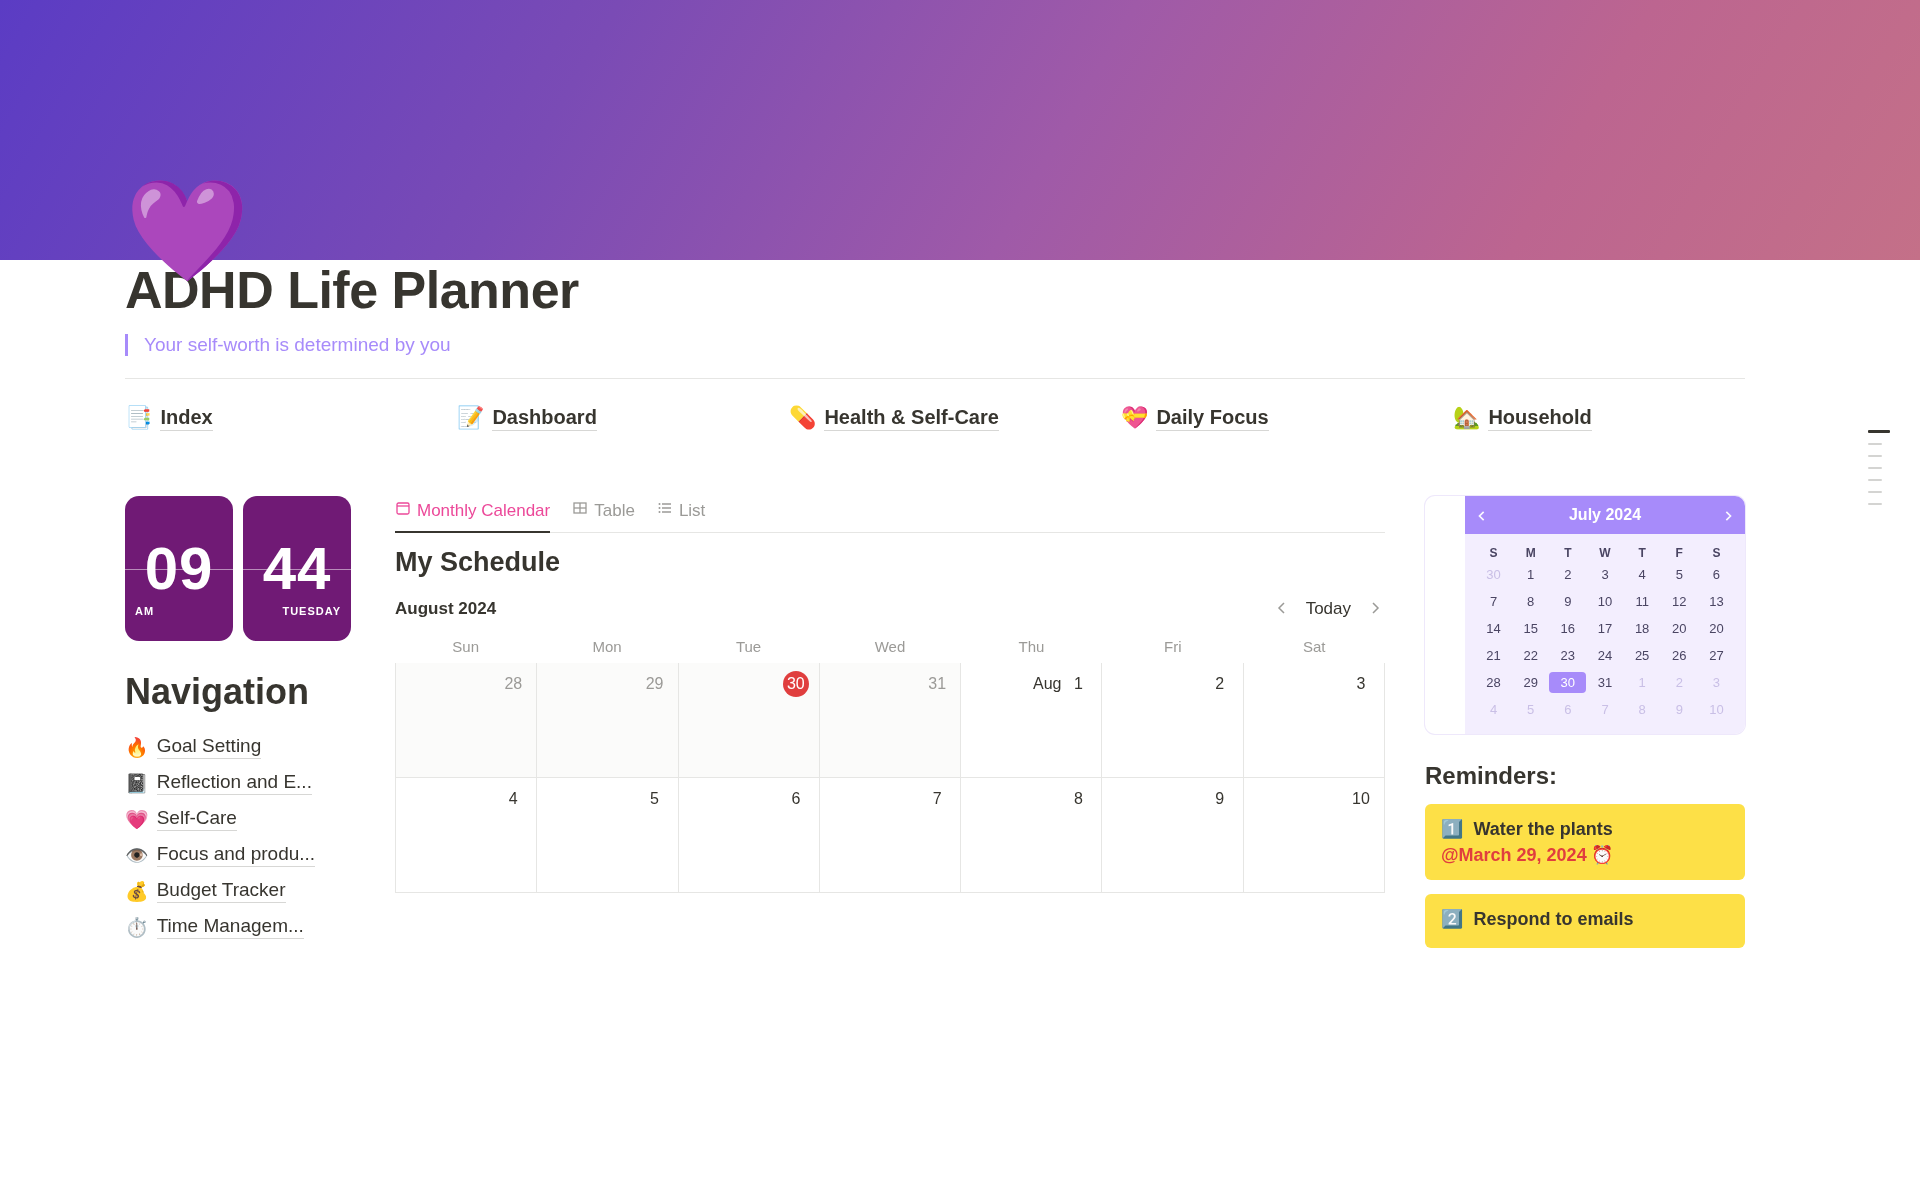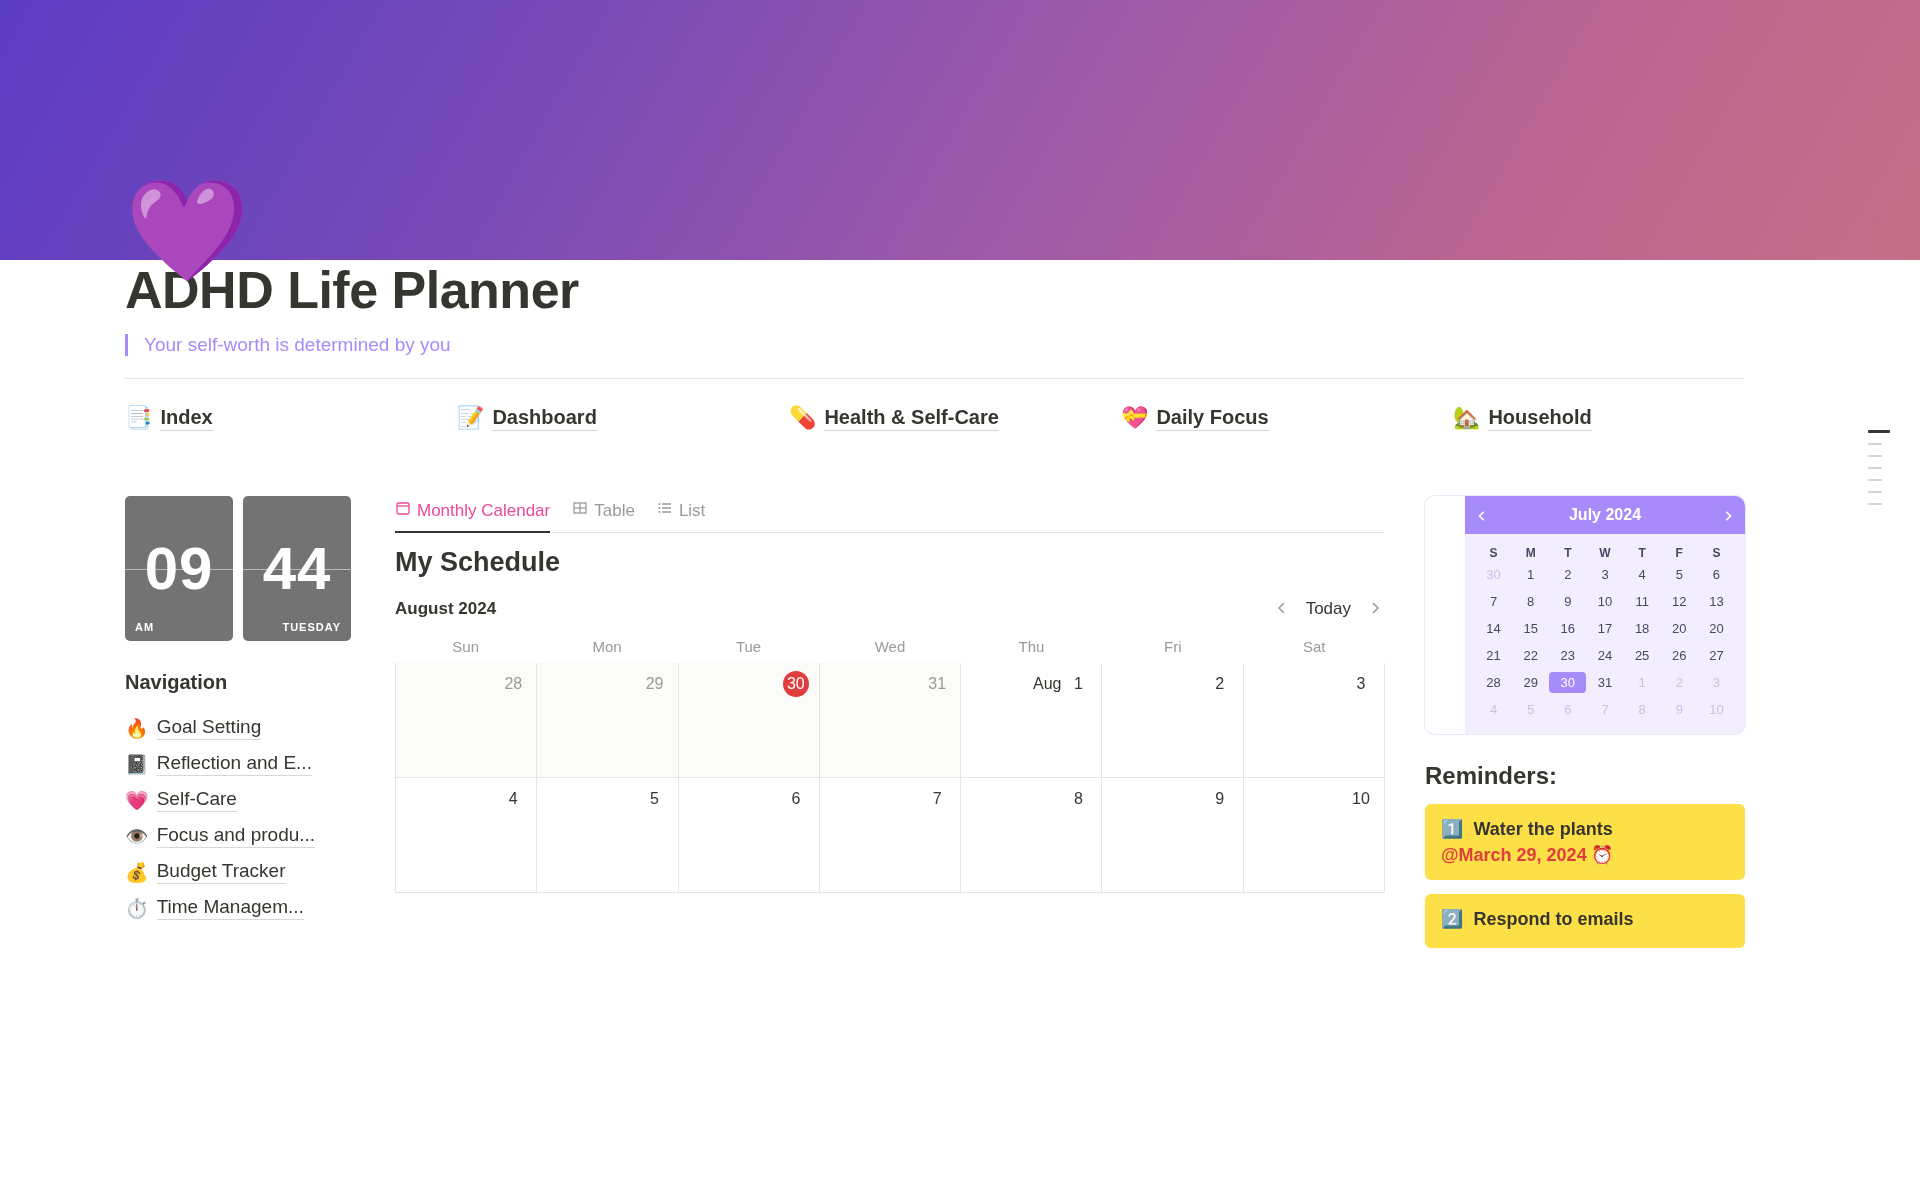--- a/index.html
+++ b/index.html
@@ -11,27 +11,27 @@
 .title { font-size: 52px; font-weight: 700; letter-spacing: -0.5px; }
 .quote { border-left: 3px solid #a78bfa; padding-left: 16px; margin-top: 14px; color: #a78bfa; font-size: 19px; font-weight: 500; }
 .divider { border: none; border-top: 1px solid #e6e6e4; margin: 22px 0 20px; }
 .tabs { display: flex; gap: 40px; padding: 6px 0 10px; }
 .tab { display: flex; align-items: center; gap: 8px; font-size: 20px; font-weight: 600; cursor: pointer; }
 .tab .emoji { font-size: 22px; }
 .tab .label { border-bottom: 1px solid rgba(55,53,47,0.2); padding-bottom: 1px; }
 .tabs .tab { width: 336px; }
 .layout { display: grid; grid-template-columns: 230px 1fr 320px; gap: 40px; margin-top: 55px; }
 .clock { display: flex; gap: 10px; }
-.clock-tile { background: #737373; border-radius: 5px; width: 108px; height: 145px; display: flex; flex-direction: column; justify-content: center; align-items: center; position: relative; }
+.clock-tile { background: #701a75; border-radius: 14px; width: 108px; height: 145px; display: flex; flex-direction: column; justify-content: center; align-items: center; position: relative; }
 .clock-tile .big { color: #fff; font-size: 60px; font-weight: 800; letter-spacing: 1px; }
-.clock-tile .sub { position: absolute; bottom: 8px; color: #fff; font-size: 11px; font-weight: 700; letter-spacing: 1px; }
+.clock-tile .sub { position: absolute; bottom: 24px; color: #fff; font-size: 11px; font-weight: 700; letter-spacing: 1px; }
 .clock-tile.left .sub { left: 10px; }
 .clock-tile.right .sub { right: 10px; }
 .clock-tile::after { content: ""; position: absolute; left: 0; right: 0; top: 50%; height: 1px; background: rgba(255,255,255,0.5); }
-.nav-title { font-size: 20px; font-weight: 700; margin-top: 30px; margin-bottom: 16px; }
+.nav-title { font-size: 36px; font-weight: 700; margin-top: 30px; margin-bottom: 16px; }
 .nav-item { display: flex; align-items: center; gap: 8px; padding: 6px 0; cursor: pointer; font-size: 19px; }
 .nav-item .label { border-bottom: 1px solid rgba(55,53,47,0.2); padding-bottom: 1px; white-space: nowrap; overflow: hidden; text-overflow: ellipsis; max-width: 190px; }
 .view-tabs { display: flex; gap: 22px; border-bottom: 1px solid #e6e6e4; }
 .view-tab { display: flex; align-items: center; gap: 6px; padding: 4px 0 10px; font-size: 17px; color: #9b9a97; cursor: pointer; border-bottom: 2px solid transparent; margin-bottom: -1px; }
 .view-tab.active { color: #ec4899; border-bottom: 2px solid #37352f; font-weight: 500; }
 .view-tab svg { width: 16px; height: 16px; }
 .sched-title { font-size: 27px; font-weight: 700; margin: 14px 0 18px; }
 .month-row { display: flex; align-items: center; justify-content: space-between; margin-bottom: 8px; }
 .month-label { font-weight: 600; font-size: 17px; }
 .month-nav { display: flex; align-items: center; gap: 14px; }

